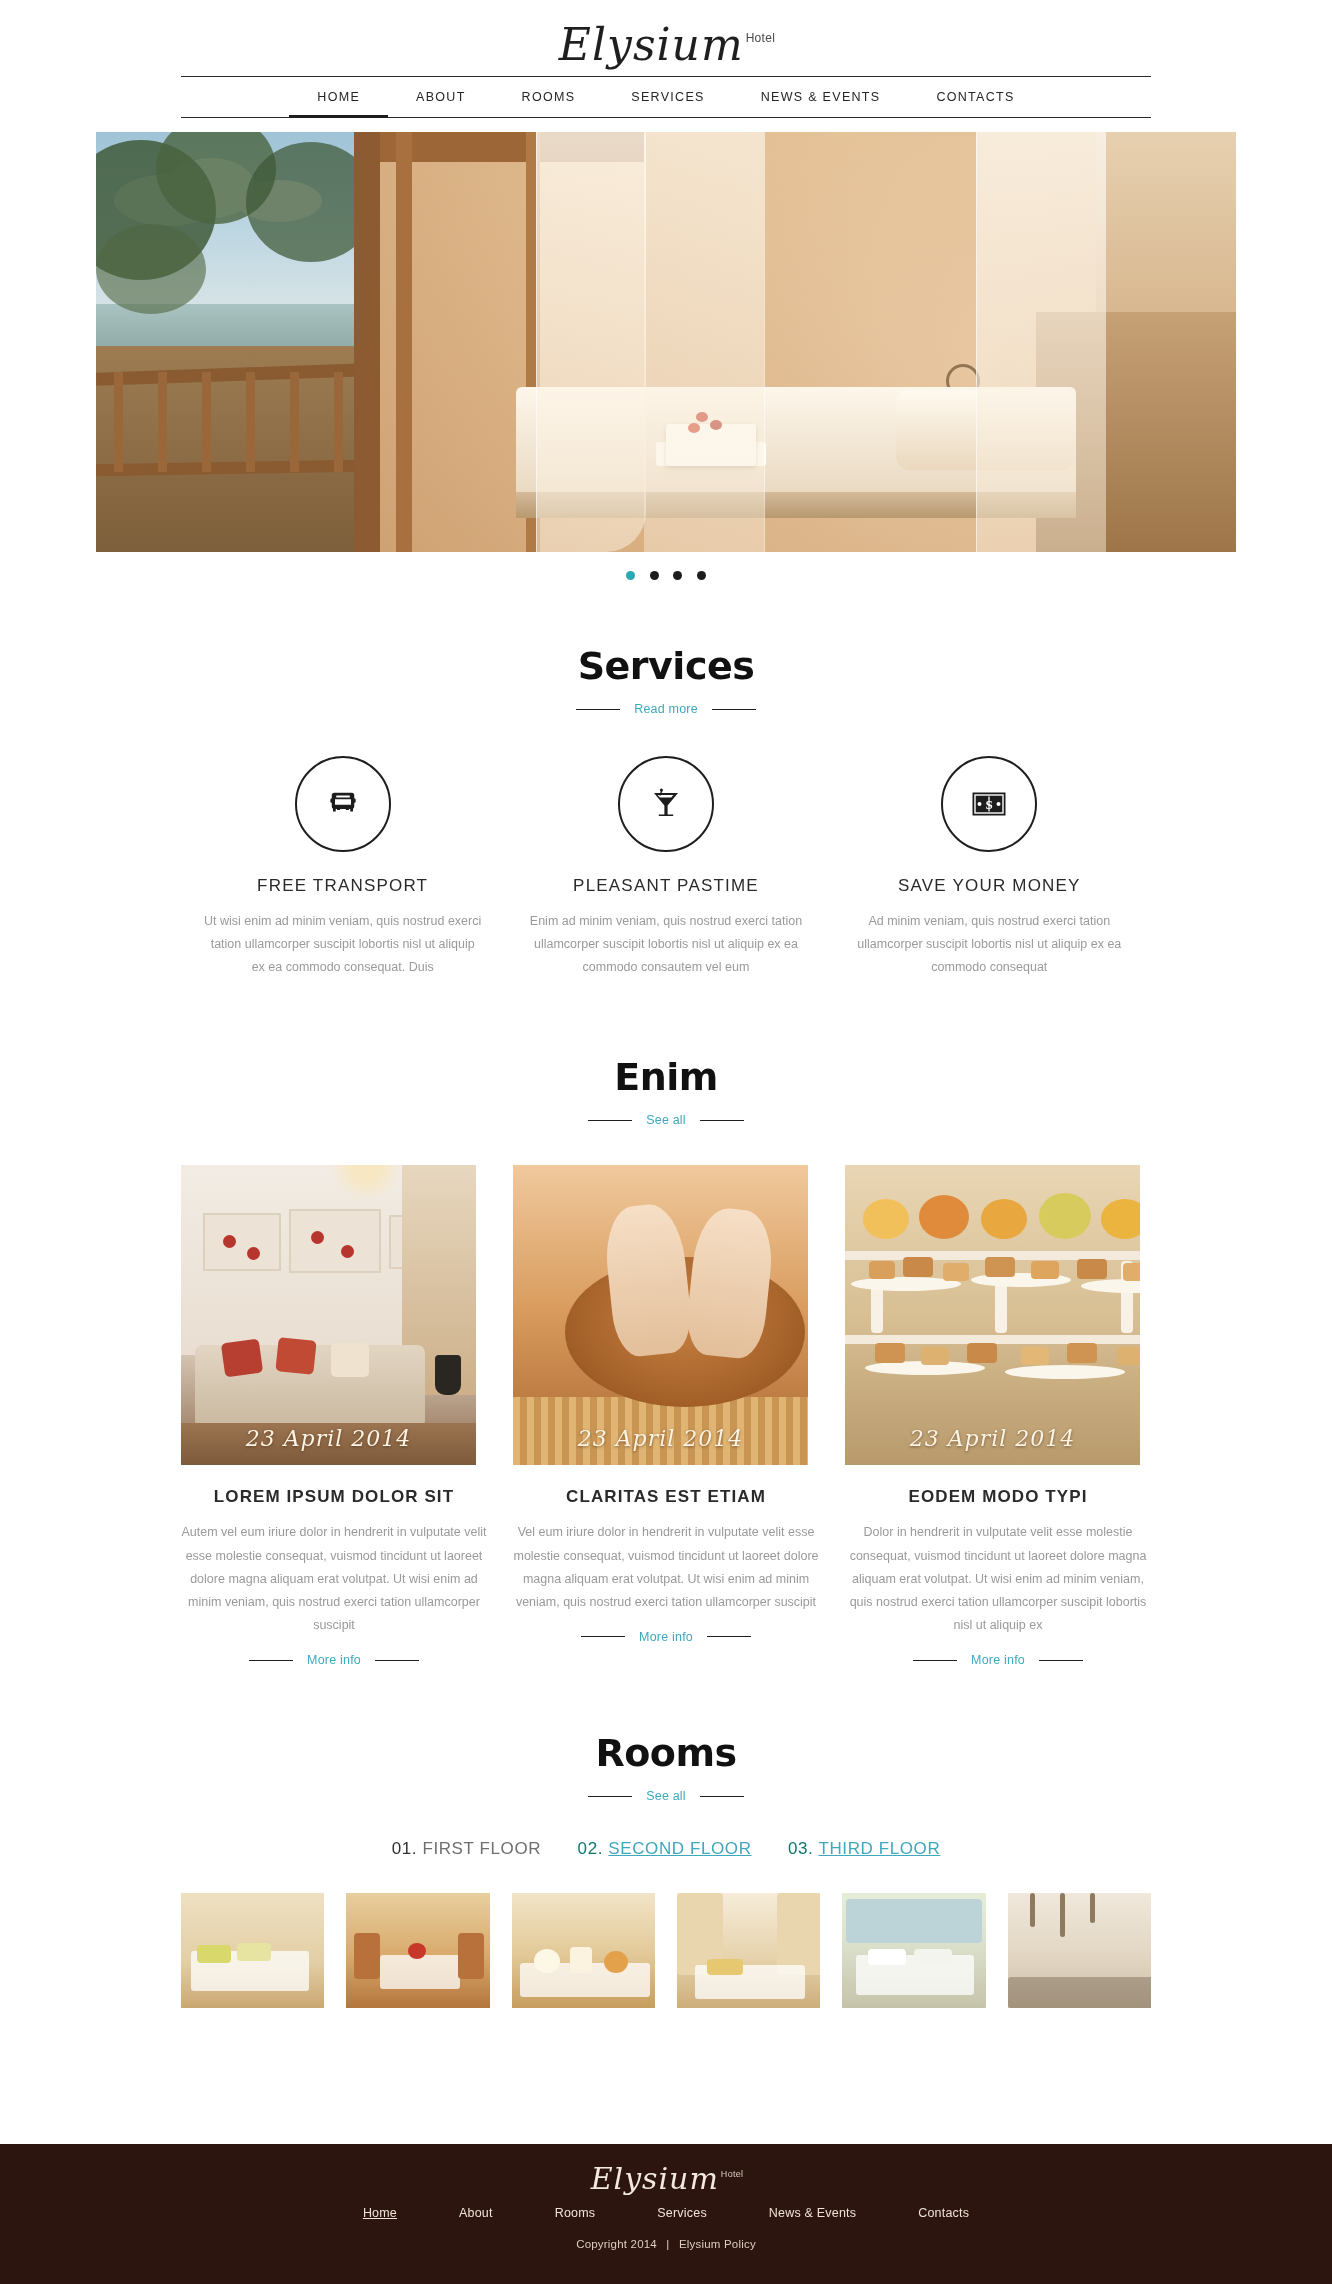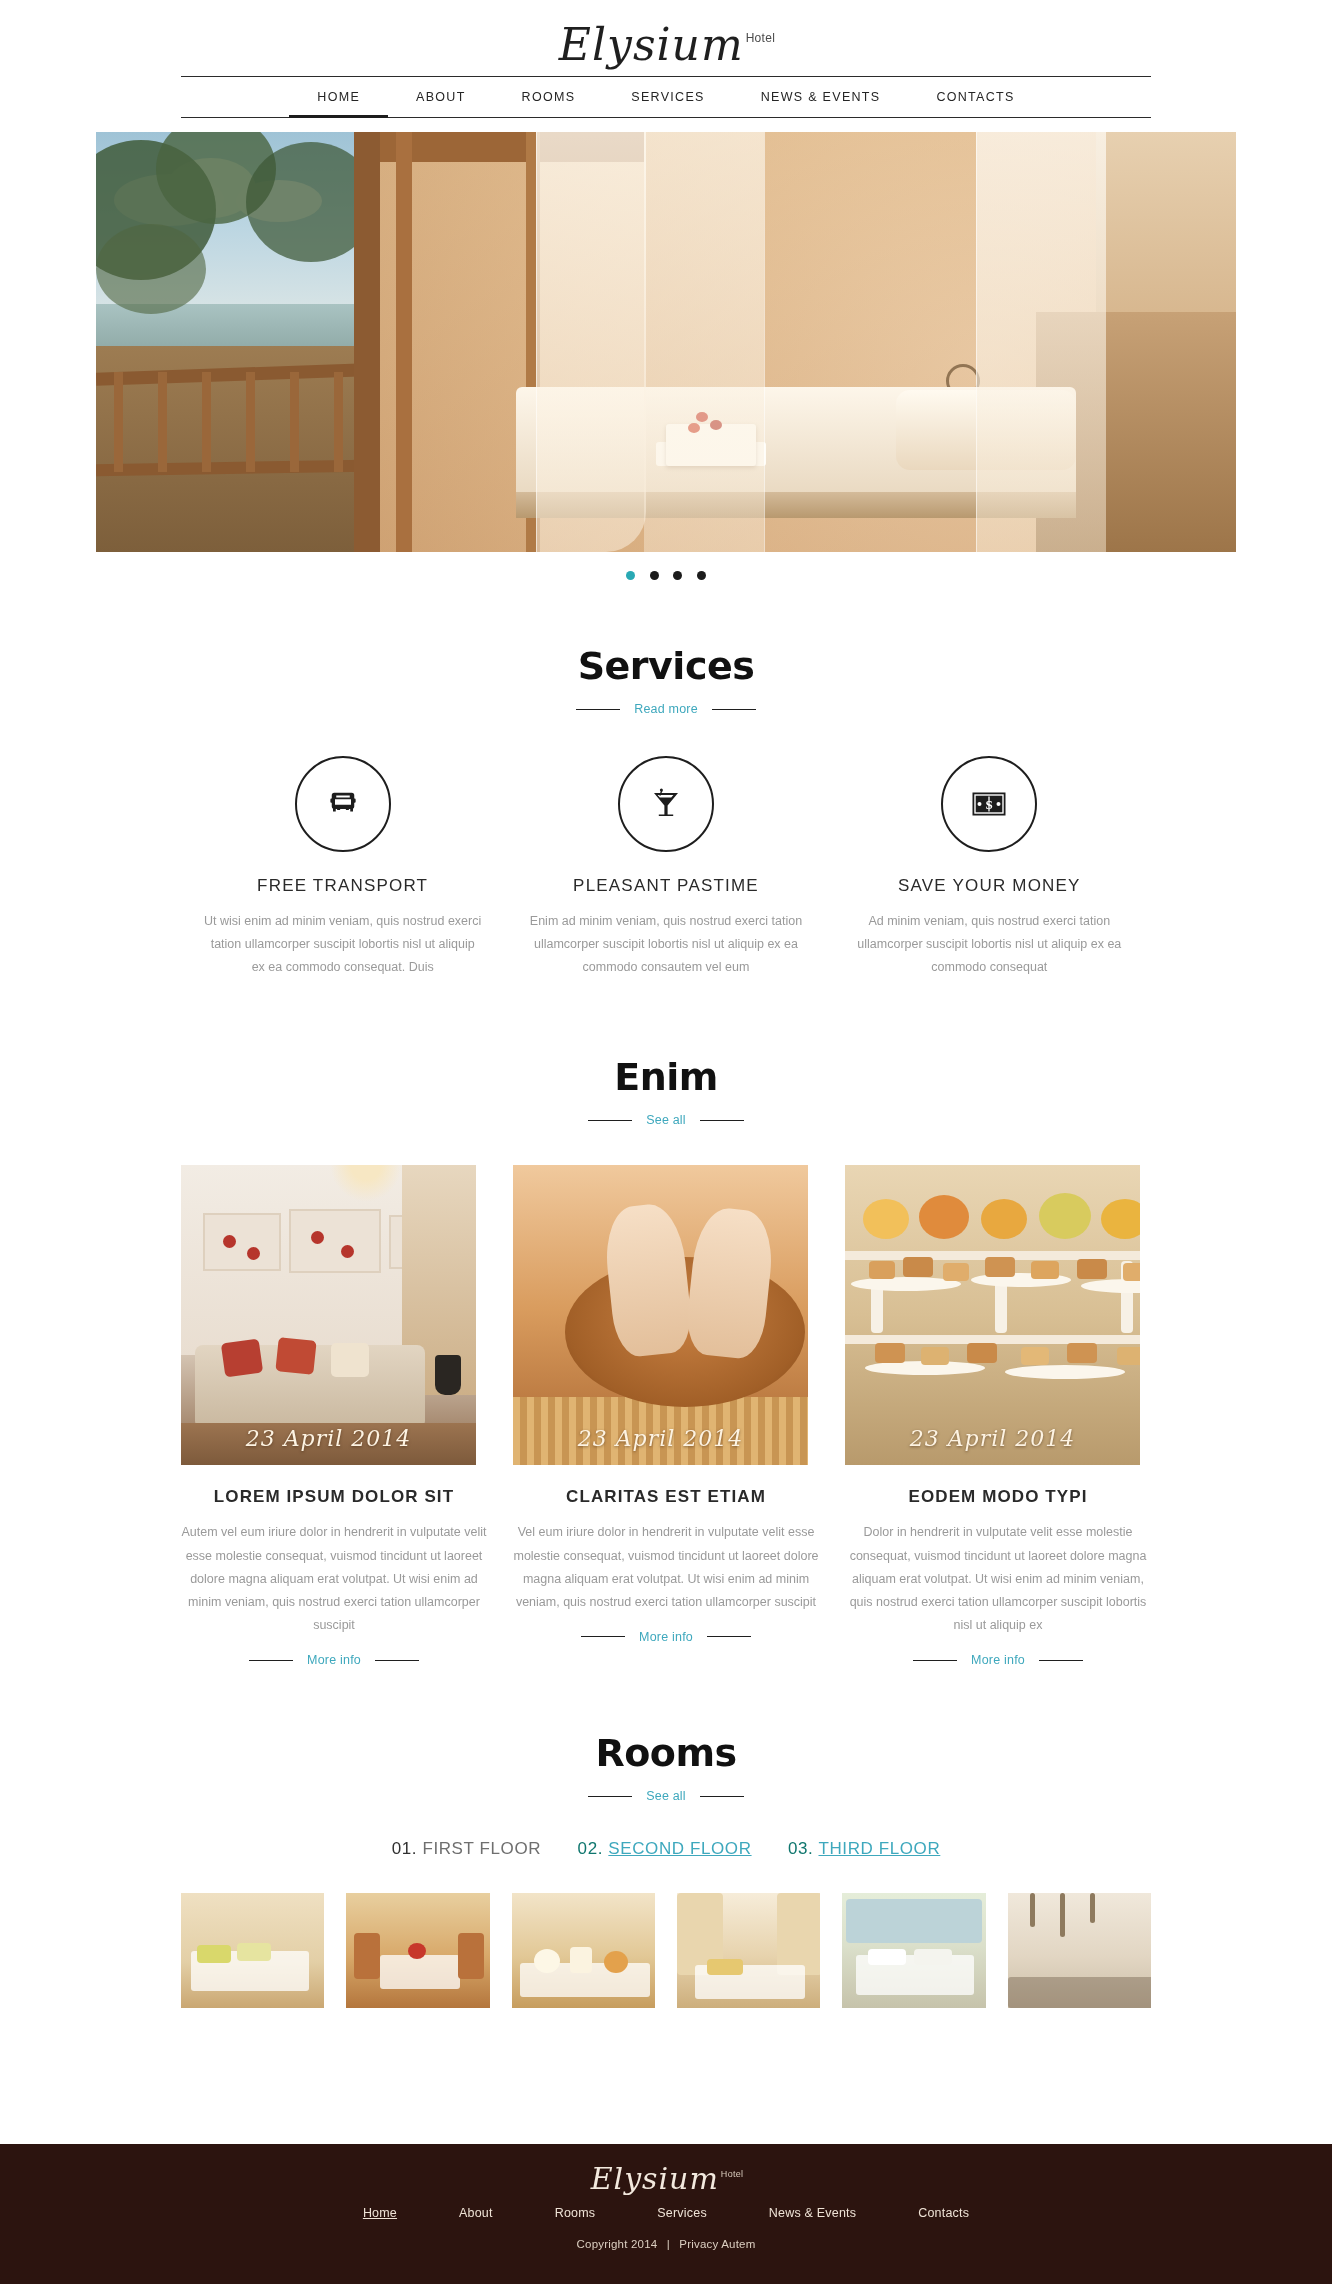--- a/index.html
+++ b/index.html
@@ -598,17 +598,17 @@
       <span class="f-nav-item active">Home</span>
       <span class="f-nav-item">About</span>
       <span class="f-nav-item">Rooms</span>
       <span class="f-nav-item">Services</span>
       <span class="f-nav-item">News &amp; Events</span>
       <span class="f-nav-item">Contacts</span>
     </nav>
     <div class="f-copy">
       <span>Copyright 2014</span>
       <span style="margin:0 6px">|</span>
-      <span>Privacy Autem</span>
+      <span>Elysium Policy</span>
     </div>
   </footer>
 
 </div>
 
 </body></html>

